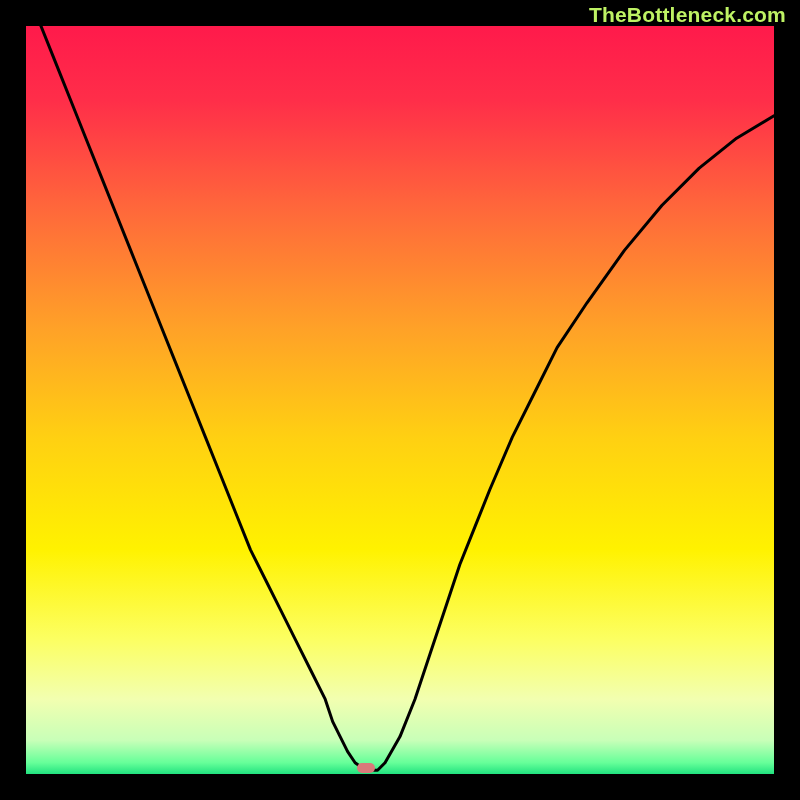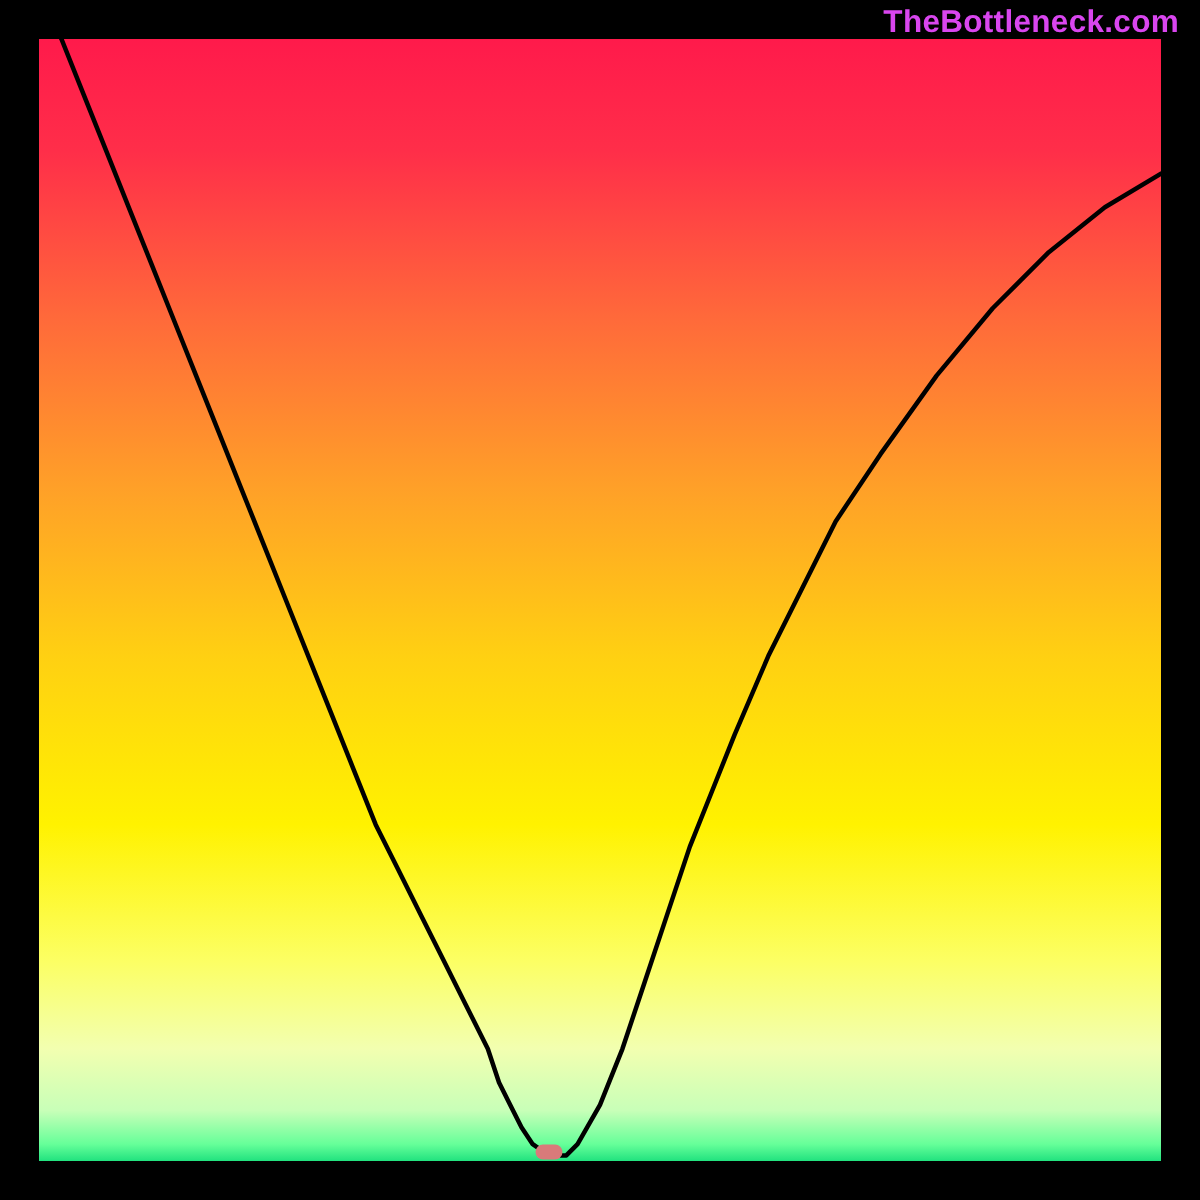--- a/index.html
+++ b/index.html
@@ -33,21 +33,21 @@
     border-radius: 5px;
     transform: translate(-50%, -50%);
   }
   .watermark {
     position: absolute;
     top: 3px;
     right: 14px;
     font-family: Arial, Helvetica, sans-serif;
     font-size: 21px;
     font-weight: 600;
-    color: #d946ef;
+    color: #bef264;
     letter-spacing: 0.2px;
   }
 </style>
 </head>
 <body>
 <div class="frame">
 
   <div class="watermark">TheBottleneck.com</div>
 
   <div class="plot-area">

